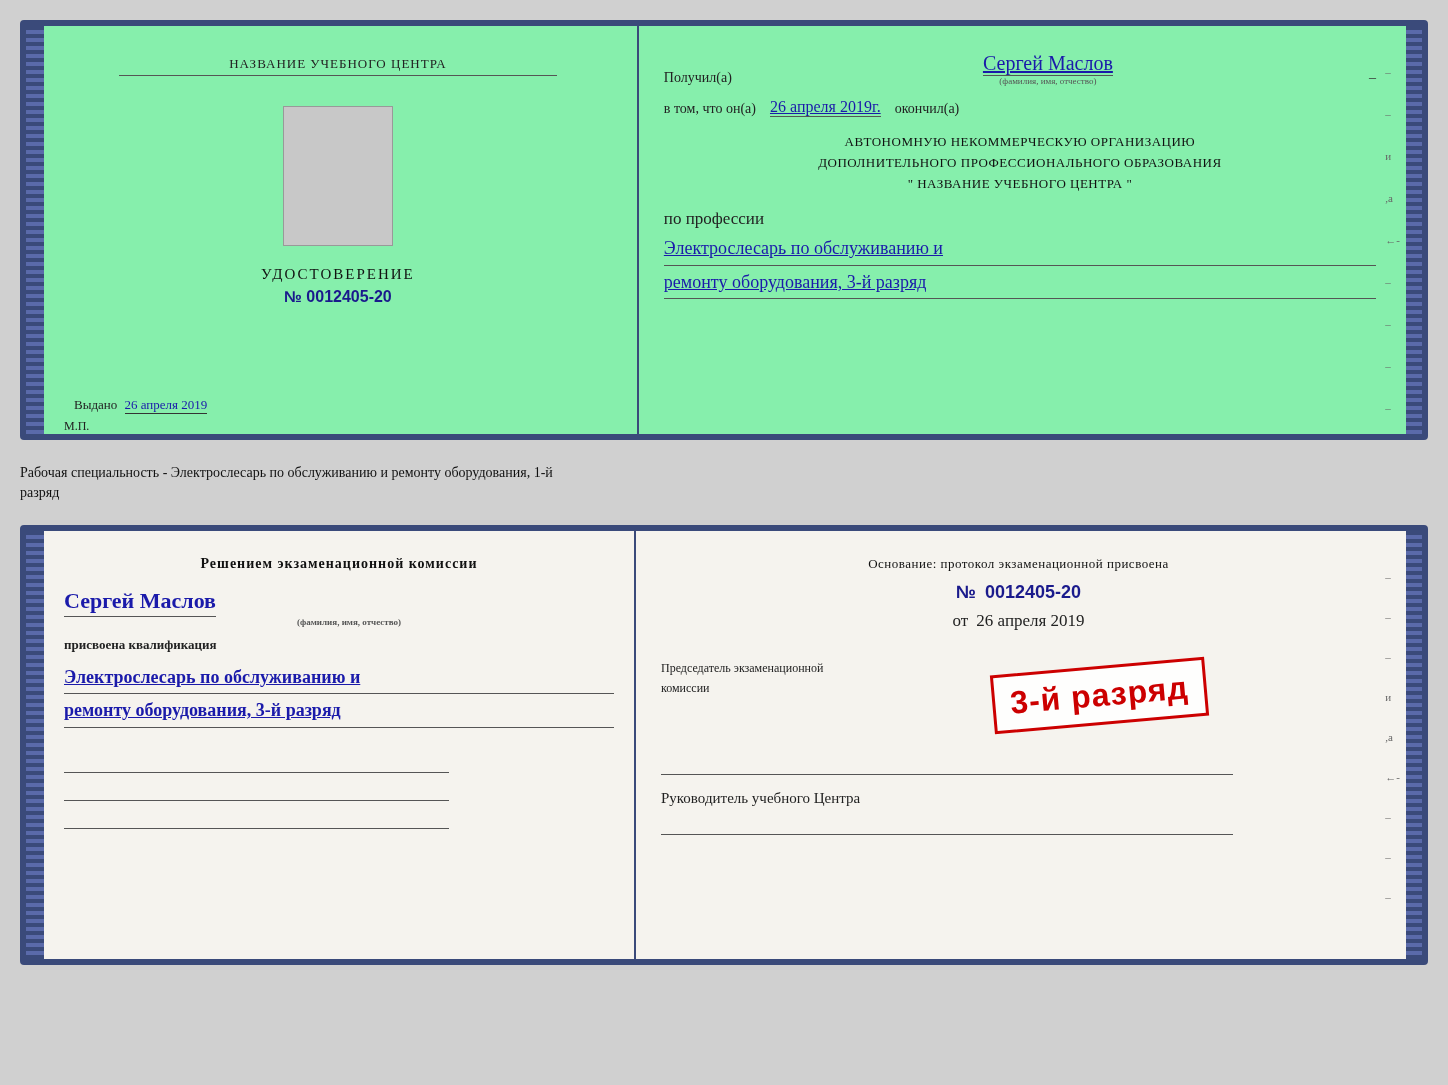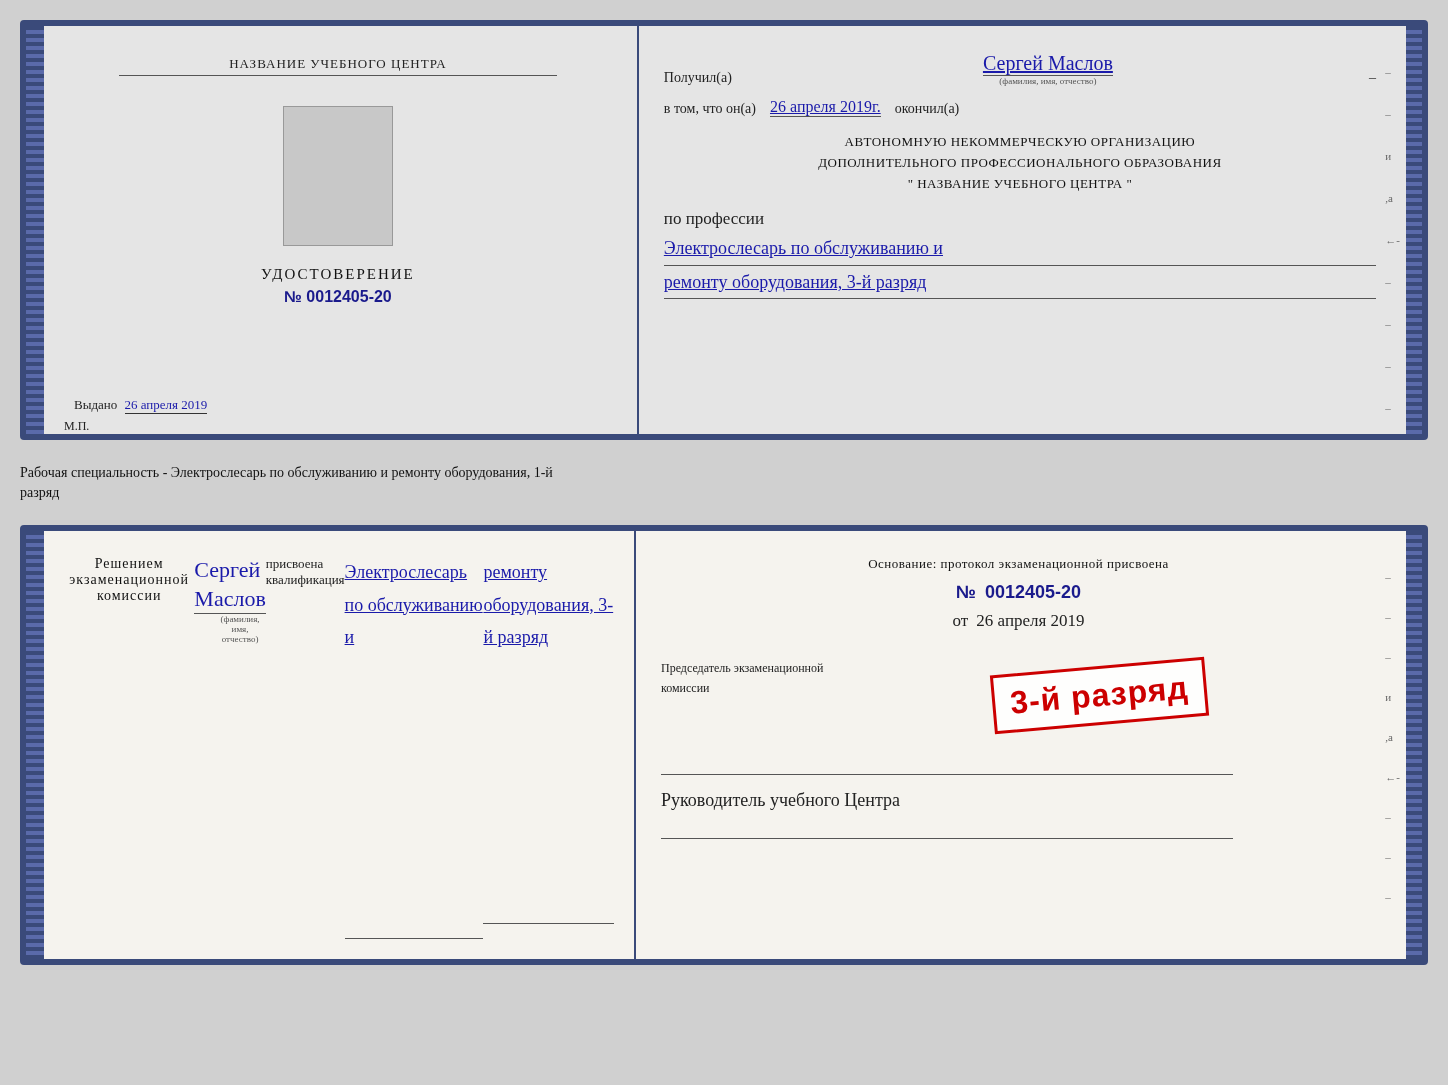--- a/index.html
+++ b/index.html
@@ -12,21 +12,21 @@
     }
 
     .page-wrapper {
       display: flex;
       flex-direction: column;
       gap: 18px;
     }
 
     
     .certificate-doc {
-      background: #e5e5e5;
+      background: #86efac;
       border: 6px solid #3a4a7a;
       border-radius: 4px;
       display: flex;
       width: 100%;
       min-height: 420px;
       position: relative;
       overflow: hidden;
     }
 
     .cert-spine {
@@ -230,20 +230,22 @@
       min-height: 440px;
       position: relative;
       overflow: hidden;
     }
 
     .qual-left {
       flex: 1;
       padding: 25px 20px 20px 20px;
       border-right: 2px solid #3a4a7a;
       display: flex;
+      flex-direction: column;
+      font-weight: bold;
     }
 
     .qual-right {
       flex: 1.3;
       padding: 25px 30px 20px 25px;
       display: flex;
       flex-direction: column;
     }
 
     .decision-title {
@@ -375,21 +377,21 @@
       letter-spacing: 1px;
     }
 
     .chairman-label {
       font-size: 12px;
       color: #222;
       margin-top: 5px;
     }
 
     .director-label {
-      font-size: 18px;
+      font-size: 15px;
       color: #222;
       margin-top: 15px;
     }
 
     .right-sig-line {
       border-bottom: 1px solid #555;
       height: 20px;
       width: 80%;
       margin-top: 5px;
     }

